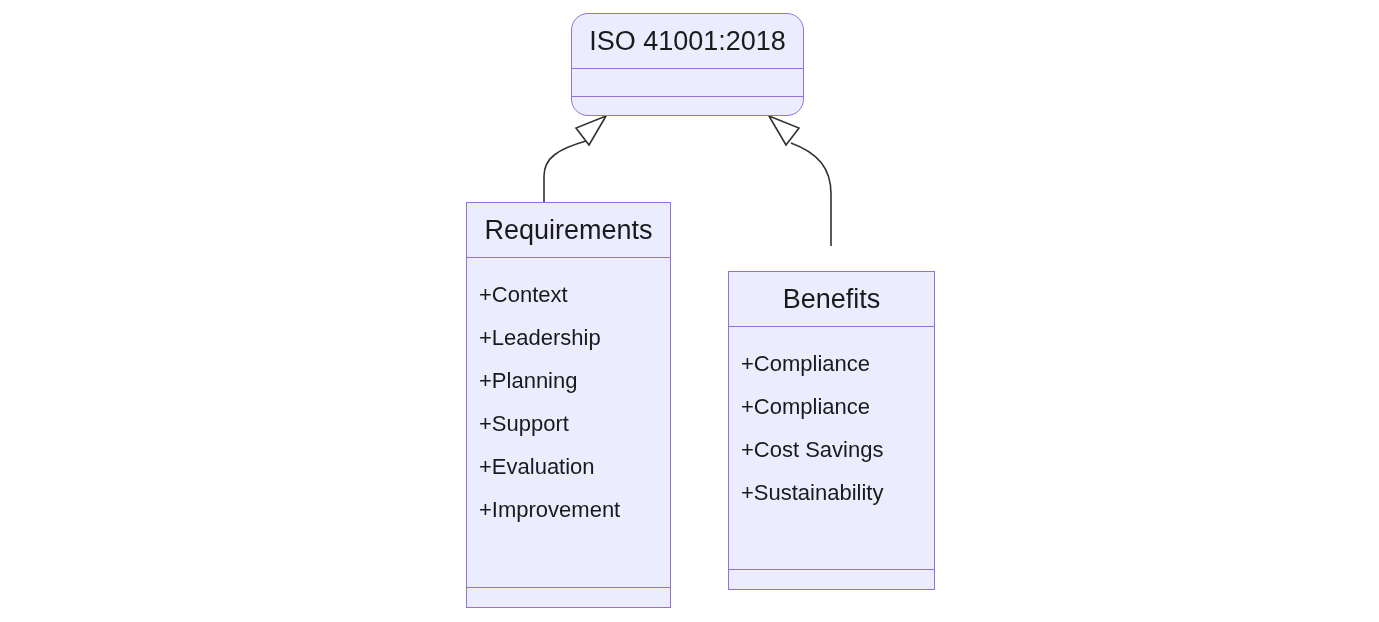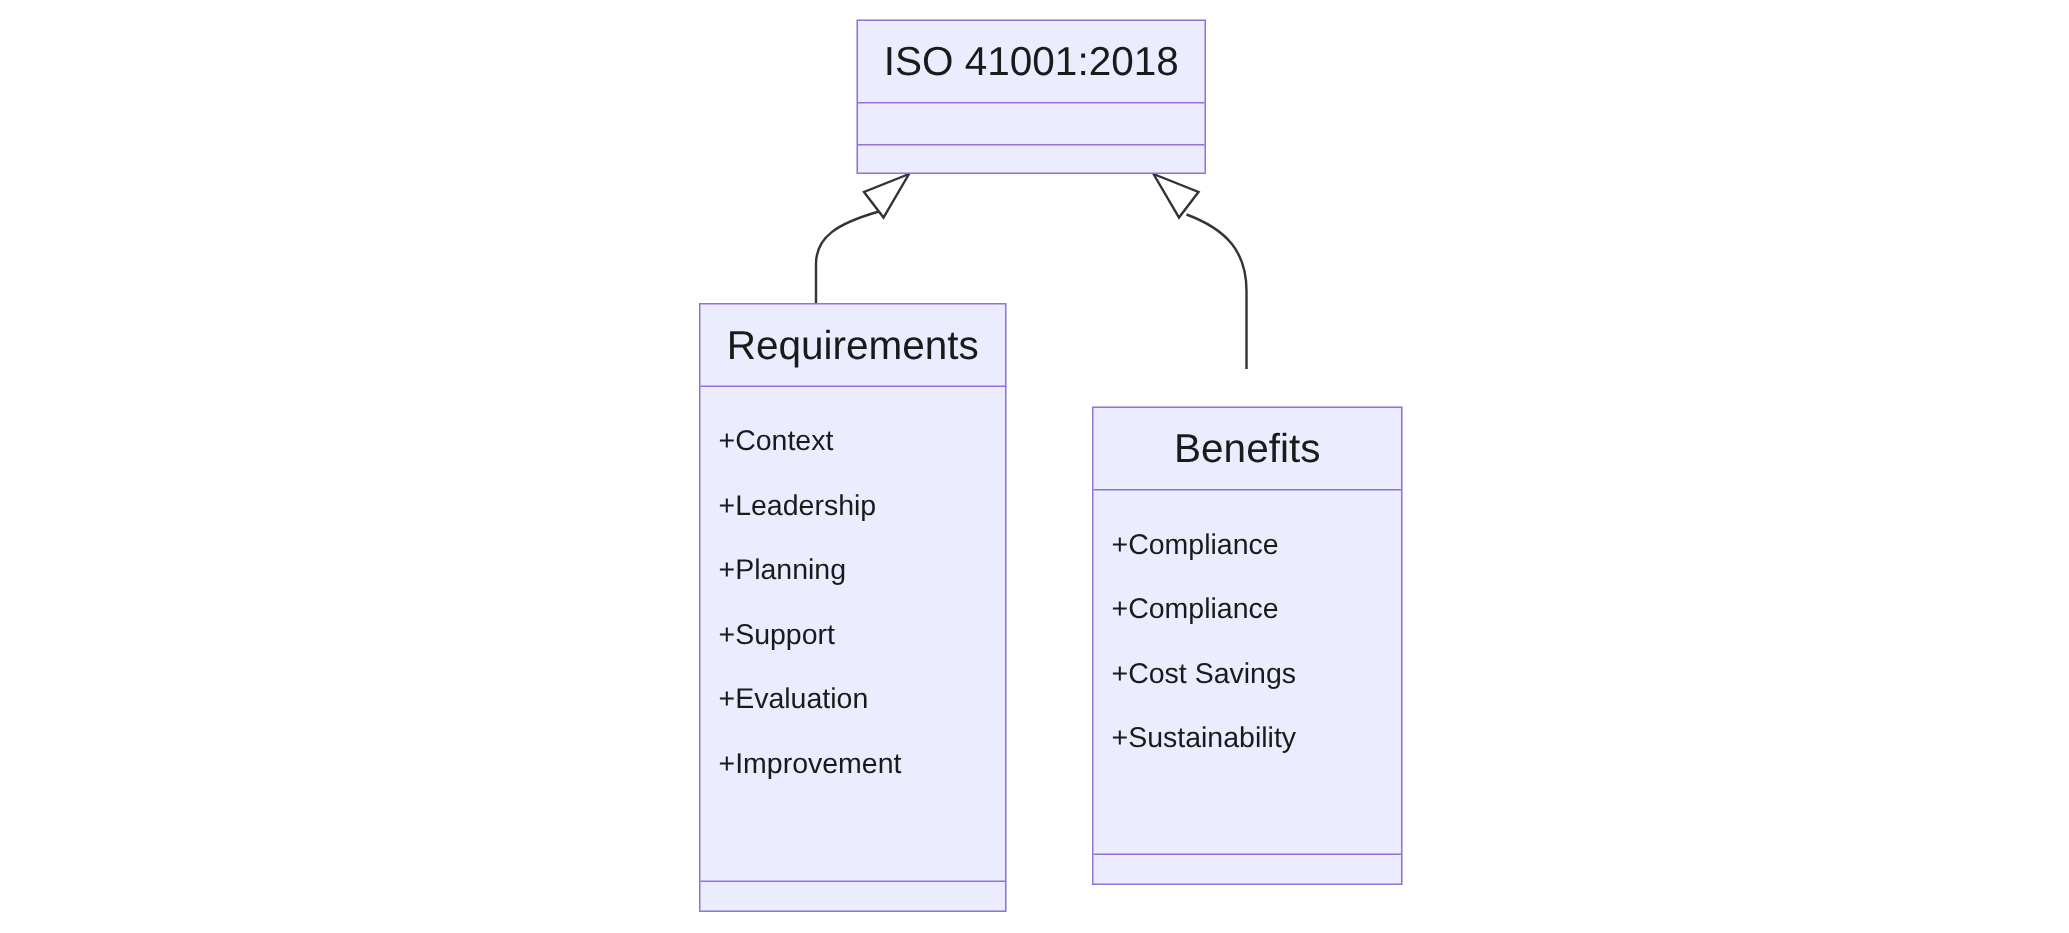--- a/index.html
+++ b/index.html
@@ -43,21 +43,21 @@
     display: flex;
     align-items: center;
     justify-content: center;
     font-size: 27px;
     white-space: nowrap;
     border-bottom: 1.5px solid var(--class-border, #9370DB);
   }
   .compartment.attrs {
     flex: 1 1 auto;
     padding: 15px 10px 0 12px;
-    font-size: 19px;
+    font-size: 22px;
     overflow: hidden;
   }
   .attr-row {
     line-height: 43px;
     white-space: nowrap;
   }
   .compartment.methods {
     flex: 0 0 20px;
     height: 20px;
     border-top: 1.5px solid var(--class-border, #9370DB);
@@ -69,21 +69,21 @@
 
 <div class="canvas">
 
   <svg class="edge-layer" viewBox="0 0 1379 622" xmlns="http://www.w3.org/2000/svg">
     <path class="edge" d="M 544,202 L 544,176 C 544,158 558,149 586,141"></path>
     <polygon class="arrowhead" points="606,116 576,128 589,145"></polygon>
     <path class="edge" d="M 831,246 L 831,194 C 831,168 818,153 791,143"></path>
     <polygon class="arrowhead" points="769,116 799,128 786,145"></polygon>
   </svg>
 
-  <div class="class-box parent" style="left:571px; top:13px; width:233px; height:103px;">
+  <div class="class-box parent" style="left:571px; top:13px; width:233px; height:103px;border-radius:17px;">
     <div class="compartment title">ISO 41001:2018</div>
     <div class="compartment attrs"></div>
     <div class="compartment methods"></div>
   </div>
 
   <div class="class-box" style="left:466px; top:202px; width:205px; height:406px;">
     <div class="compartment title">Requirements</div>
     <div class="compartment attrs">
       <div class="attr-row">+Context</div>
       <div class="attr-row">+Leadership</div>

